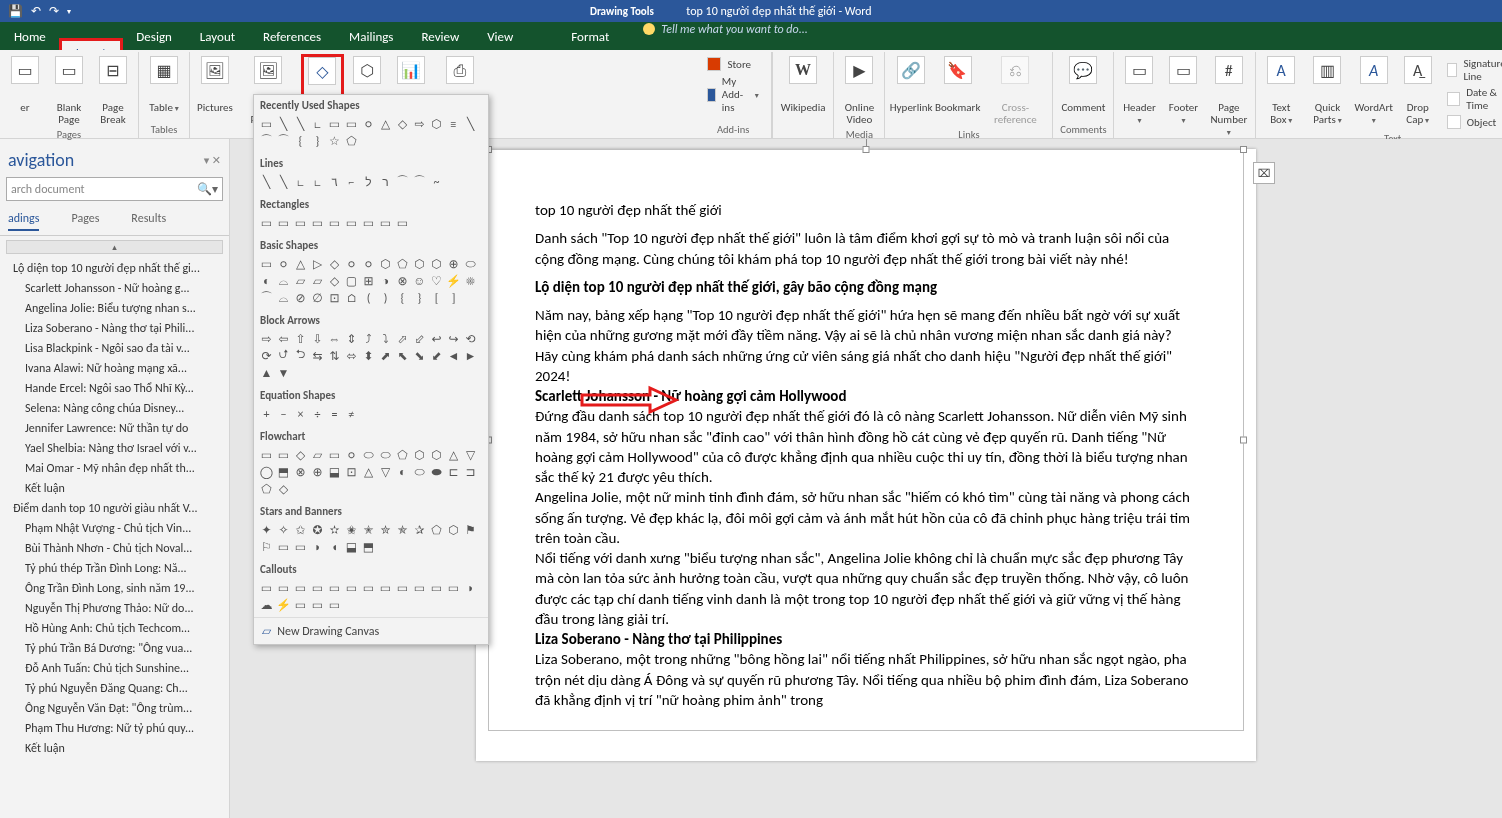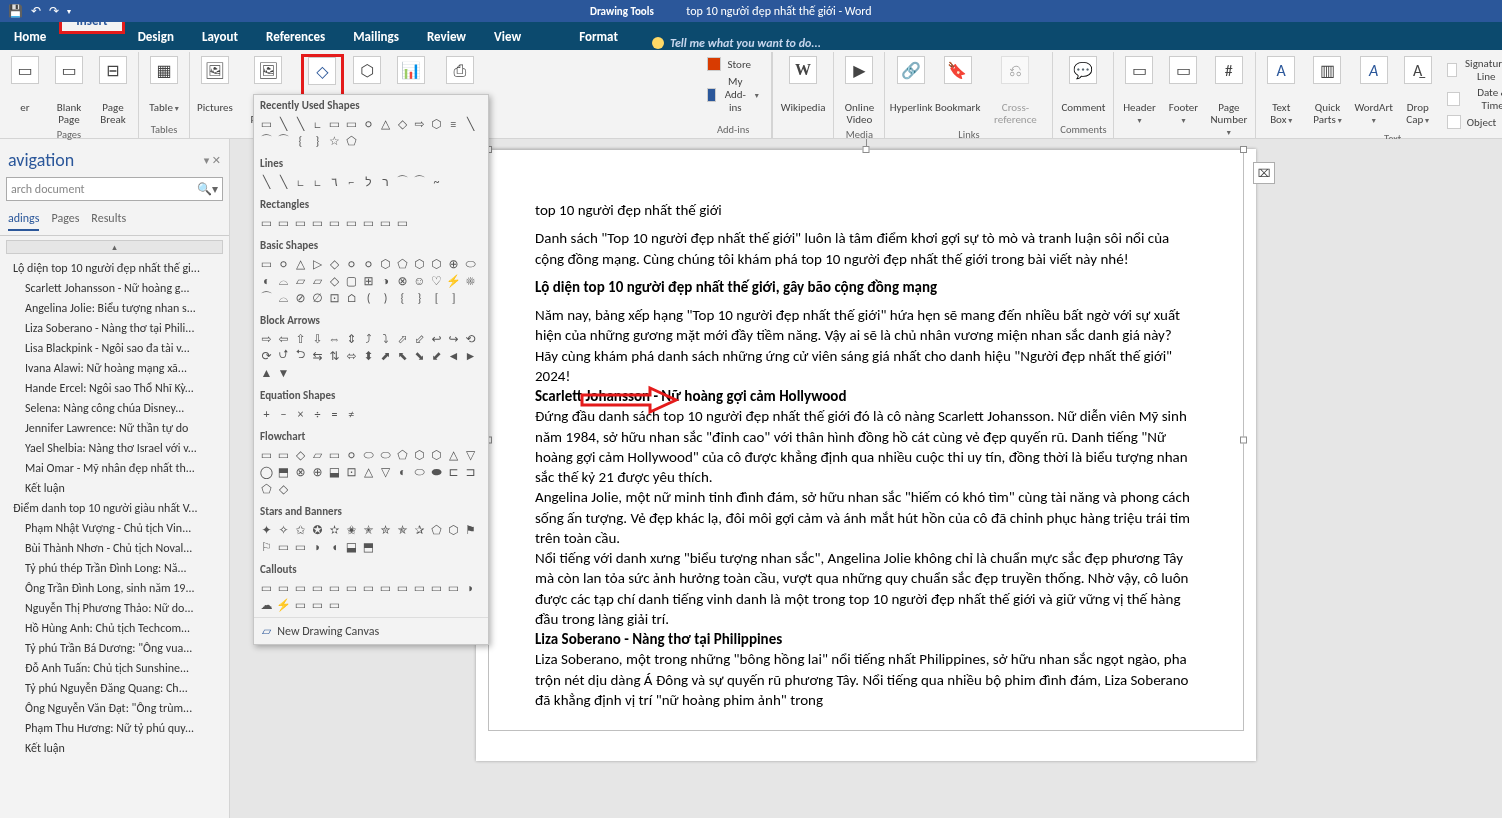--- a/index.html
+++ b/index.html
@@ -3,48 +3,48 @@
 <meta charset="utf-8">
 <style>
 * { margin: 0; padding: 0; box-sizing: border-box; font-family: "Segoe UI", Calibri, sans-serif; }
 body { background: #f3f3f3; overflow: hidden; font-size: 12px; color: #444; }
 
 .titlebar { background: #2b579a; height: 22px; display: flex; align-items: center; color: #fff; font-size: 12px; position: relative; }
 .titlebar .qat { display: flex; gap: 8px; padding: 0 8px; align-items: center; }
 .titlebar .doc-title { position: absolute; left: 50%; transform: translateX(-50%); margin-left: 28px; }
 .titlebar .context-label { position: absolute; left: 590px; font-size: 11px; font-weight: bold; }
 
-.tabs { background: #0c4a6e; height: 28px; display: flex; align-items: flex-end; color: #fff; font-weight: bold; }
+.tabs { background: #14532d; height: 28px; display: flex; align-items: flex-start; color: #fff; }
 .tab { padding: 0 14px; height: 28px; display: flex; align-items: center; cursor: pointer; font-size: 13px; }
 .tab.active { background: #f3f3f3; color: #2b579a; }
 .tab.context { margin-left: 30px; }
 .tell-me { color: #c7d6ed; margin-left: 20px; font-style: italic; display:flex; align-items:center; gap:6px;}
 .bulb { width:12px; height:12px; border-radius:50%; background:#ffd966; display:inline-block;}
 
 .red-box { border: 3px solid #e41b1b; }
 
 .ribbon { background: #f3f3f3; border-bottom: 1px solid #d4d4d4; height: 89px; display: flex; padding: 2px 0 0 0; position:relative;}
 .rgroup { border-right: 1px solid #d4d4d4; display: flex; flex-direction: column; justify-content: space-between; padding: 2px 4px 1px; }
 .rgroup-label { font-size: 10.5px; color: #666; text-align: center; margin-top: auto; padding-bottom: 1px;}
 .rbtns { display: flex; gap: 2px; align-items: flex-start; }
 .rbtn { display: flex; flex-direction: column; align-items: center; padding: 2px 4px; cursor: pointer; min-width: 42px;}
 .rbtn-icon { width: 28px; height: 28px; background: #fff; border: 1px solid #ccc; display:flex; align-items:center; justify-content:center; font-size:16px;}
 .rbtn-label { font-size: 11px; color: #444; text-align: center; margin-top: 18px; line-height: 1.1;}
 .rbtn.disabled { opacity: 0.5; }
-.rbtn-small { display:flex; align-items:center; gap:6px; padding:1px 4px; font-size:11px; cursor:pointer;text-align:center;}
+.rbtn-small { display:flex; align-items:center; gap:6px; padding:1px 4px; font-size:11px; cursor:pointer;}
 .rbtn-small-icon { width:14px; height:14px; background:#fff; border:1px solid #ccc;}
 .caret::after { content:" ▾"; font-size:8px; color:#666;}
 
 .workspace { display: flex; height: calc(100vh - 139px); }
 .nav-pane { width: 230px; background: #f3f3f3; border-right: 1px solid #d4d4d4; display:flex; flex-direction:column; overflow:hidden;}
 .nav-header { padding: 10px 8px 4px; display:flex; justify-content:space-between; align-items:center; color:#2b579a; font-size:18px;}
 .nav-close { font-size: 11px; color:#888;}
 .nav-search { margin: 2px 6px 4px; height: 24px; border: 1px solid #ababab; background:#fff; display:flex; align-items:center; padding:0 4px; font-size:12px; color:#888;}
 .nav-search .mag { margin-left:auto; color:#666;}
-.nav-tabs { display:flex; gap:12px; padding: 6px 8px 4px; font-size:12px; border-bottom:1px solid #ccc;}
+.nav-tabs { display:flex; gap:32px; padding: 6px 8px 4px; font-size:12px; border-bottom:1px solid #ccc;}
 .nav-tab { color:#666; cursor:pointer;}
 .nav-tab.active { color:#2b579a; border-bottom:2px solid #2b579a; padding-bottom:4px;}
 .nav-expand { background:#e6e6e6; border:1px solid #ccc; margin:4px 6px; height:14px; text-align:center; font-size:9px; color:#666; cursor:pointer;}
 .nav-items { overflow-y:auto; flex:1; padding:0 9px;}
 .nav-item { padding: 3px 6px 3px 10px; font-size: 12px; color:#333; cursor:pointer; white-space:nowrap; overflow:hidden; text-overflow:ellipsis;}
 .nav-item.lvl1 { padding-left: 4px;}
 .nav-item.lvl2 { padding-left: 16px;}
 
 .doc-area { flex:1; background:#e6e6e6; position:relative; overflow:auto;}
 .page { background:#fff; margin: 8px auto; width: 780px; padding: 0 0 20px; position:relative; box-shadow: 0 0 3px rgba(0,0,0,0.3);}

